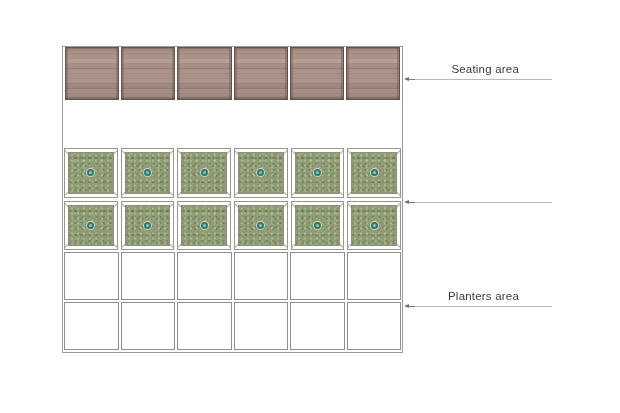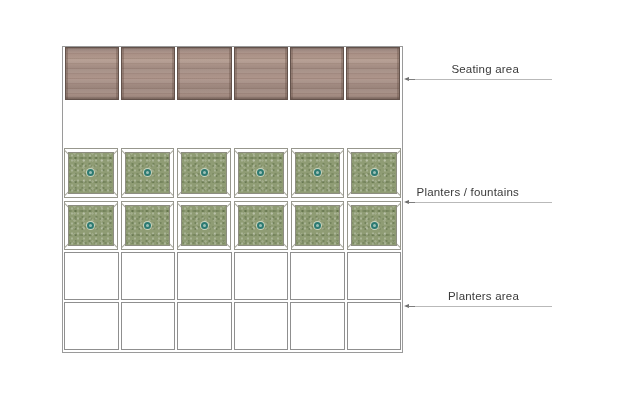--- a/index.html
+++ b/index.html
@@ -207,21 +207,20 @@
       </div>
   </div>
 
   <div class="ann-label" id="ann-seating-label">Seating area</div>
   <div class="leader" id="ann-seating-line">
     <span class="leader-arrow"></span>
     <span class="leader-dash"></span>
     <span class="leader-dot"></span>
   </div>
 
-  <div class="ann-label" id="ann-planters-label">Planters / fountains</div>
   <div class="leader" id="ann-planters-line">
     <span class="leader-arrow"></span>
     <span class="leader-dash"></span>
     <span class="leader-dot"></span>
   </div>
 
   <div class="ann-label" id="ann-walking-label">Planters area</div>
   <div class="leader" id="ann-walking-line">
     <span class="leader-arrow"></span>
     <span class="leader-dash"></span>

